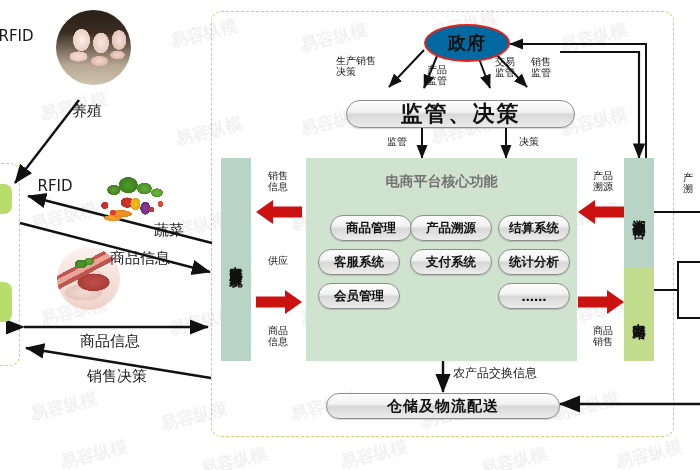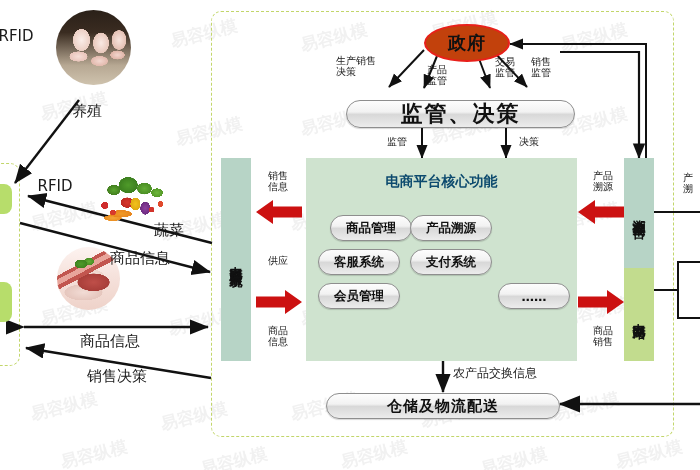--- a/index.html
+++ b/index.html
@@ -41,21 +41,21 @@
     white-space:pre;
     text-align:center;
   }
   .lbl-sm{font-size:10px;}
   .lbl-md{font-size:12px;}
   .lbl-lg{font-size:15px;}
 
   
   .gov{
     position:absolute;
-    background:#c2410c;
+    background:#0369a1;
     border:2.5px solid #e8201a;
     border-radius:50%;
     display:flex;align-items:center;justify-content:center;
     font-size:18px;font-weight:bold;color:#111;
     letter-spacing:1px;
   }
 
   
   .pill{
     position:absolute;
@@ -71,21 +71,21 @@
   .pill-fn{font-size:12.5px;font-weight:bold;border-radius:13px;}
 
   
   .corepanel{
     position:absolute;
     background:#cfe3cf;
     box-sizing:border-box;
   }
   .coretitle{
     position:absolute;width:100%;text-align:center;
-    font-size:14px;font-weight:bold;color:#0c4a6e;
+    font-size:14px;font-weight:bold;color:#737373;
   }
 
   
   .vcol{
     position:absolute;
     box-sizing:border-box;
     display:flex;align-items:center;justify-content:center;
   }
   .vtext{
     writing-mode:vertical-rl;
@@ -288,26 +288,32 @@
   <div class="corepanel" style="left:306px;top:158px;width:271px;height:203px;">
     <div class="coretitle" style="top:15px;">电商平台核心功能</div>
   </div>
 
   <div class="pill pill-fn" style="left:330px;top:215px;width:82px;height:26px;">
     <span>商品管理</span>
     </div>
   <div class="pill pill-fn" style="left:410px;top:215px;width:82px;height:26px;">
     <span>产品溯源</span>
     </div>
+  <div class="pill pill-fn" style="left:498px;top:215px;width:72px;height:26px;">
+    <span>结算系统</span>
+    </div>
 
   <div class="pill pill-fn" style="left:318px;top:249px;width:82px;height:26px;">
     <span>客服系统</span>
     </div>
   <div class="pill pill-fn" style="left:410px;top:249px;width:82px;height:26px;">
     <span>支付系统</span>
+    </div>
+  <div class="pill pill-fn" style="left:498px;top:249px;width:72px;height:26px;">
+    <span>统计分析</span>
     </div>
 
   <div class="pill pill-fn" style="left:318px;top:283px;width:82px;height:26px;">
     <span>会员管理</span>
     </div>
   <div class="pill pill-fn" style="left:498px;top:283px;width:72px;height:26px;">
     <span>……</span>
     </div>
 
   <div class="vcol col-teal" style="left:624px;top:158px;width:30px;height:110px;">

